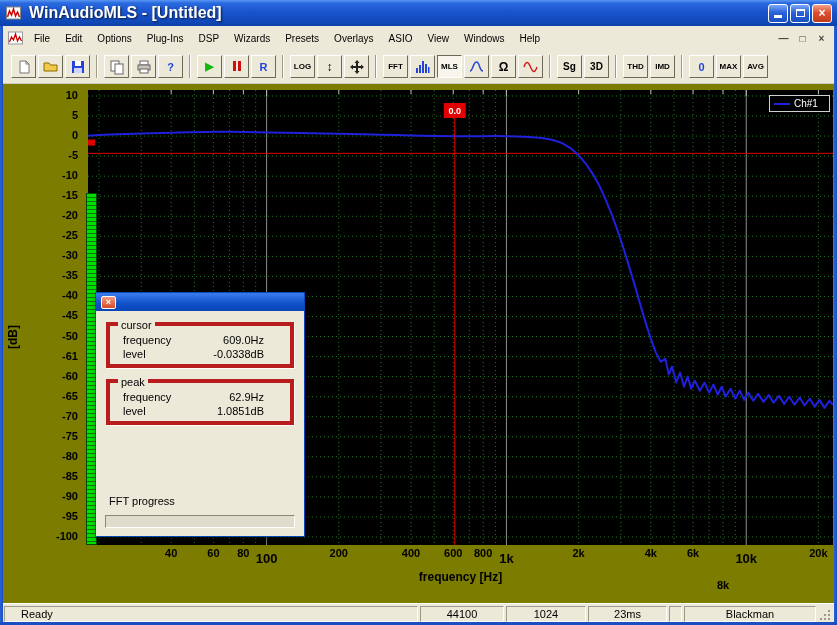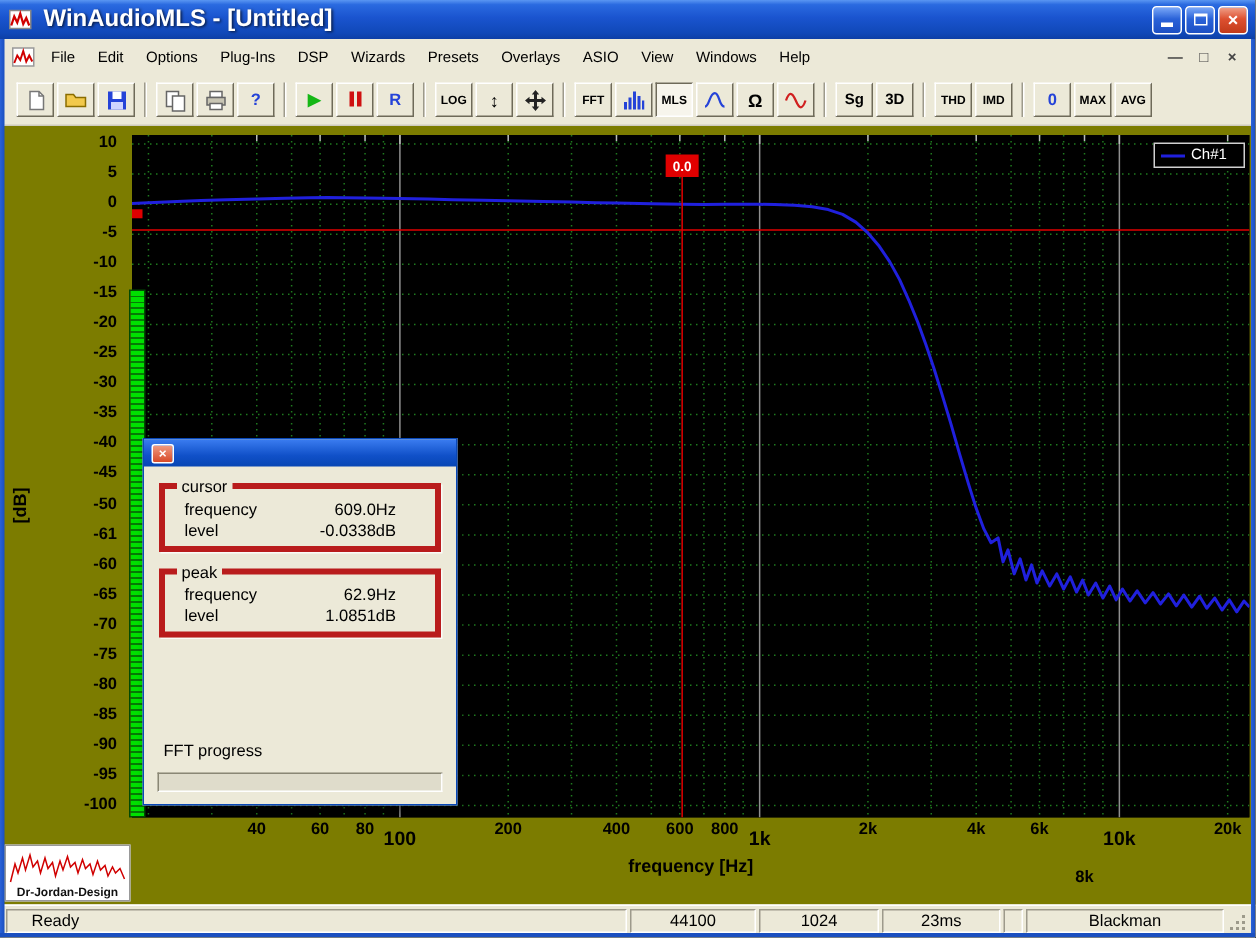--- a/index.html
+++ b/index.html
@@ -381,26 +381,20 @@
         <span class="xtick major" style="left: 484.426px; top: 467px;">1k</span>
         <span class="xtick" style="left: 556.62px; top: 463px;">2k</span>
         <span class="xtick" style="left: 628.814px; top: 463px;">4k</span>
         <span class="xtick" style="left: 671.045px; top: 463px;">6k</span>
         <span class="xtick" style="left: 701.008px; top: 463px; margin-top: 32px;">8k</span>
         <span class="xtick major" style="left: 724.249px; top: 467px;">10k</span>
         <span class="xtick" style="left: 796.443px; top: 463px;">20k</span>
       </div>
     <div class="xaxis-title">frequency [Hz]</div>
 
-    <div class="logo">
-      <svg width="78" height="24" viewBox="0 0 78 24">
-        <polyline points="1,22 4,10 6,16 9,6 11,14 14,4 16,12 19,8 21,16 24,6 26,13 29,9 31,18 34,8 36,14 39,5 41,12 44,9 46,16 49,7 51,13 54,10 56,17 59,8 61,14 64,11 66,18 69,12 71,16 74,13 77,20" fill="none" stroke="#d00000" stroke-width="1"></polyline>
-      </svg>
-      <div class="logo-text">Dr-Jordan-Design</div>
-    </div>
 
     <div class="dialog">
       <div class="dlg-title">
         <div class="dlg-close">×</div>
       </div>
       <div class="grp">
         <span class="grp-legend">cursor</span>
         <div class="drow">
           <span>frequency</span>
           <span>609.0Hz</span>

